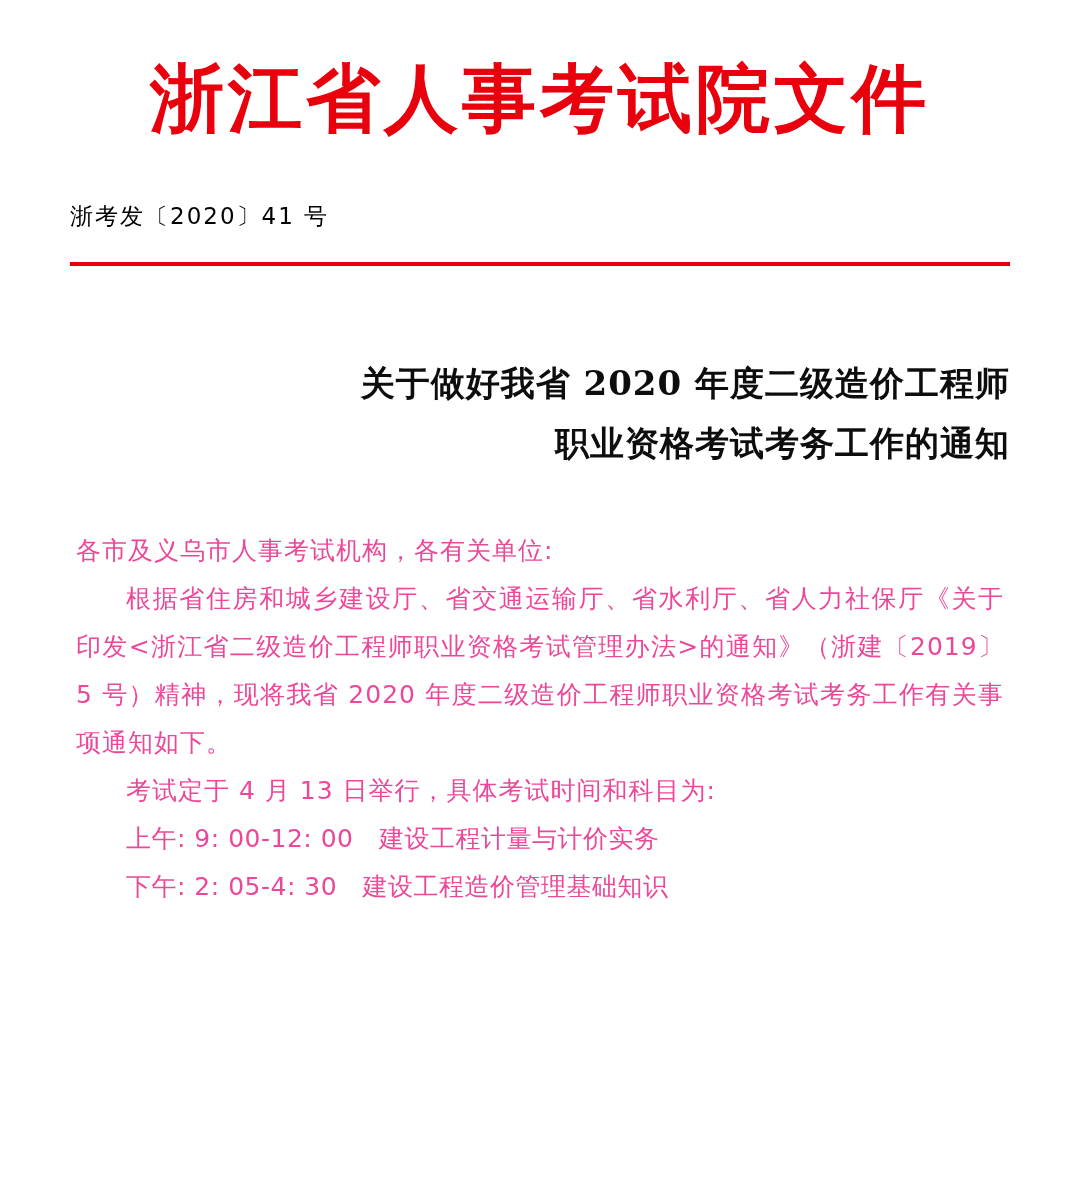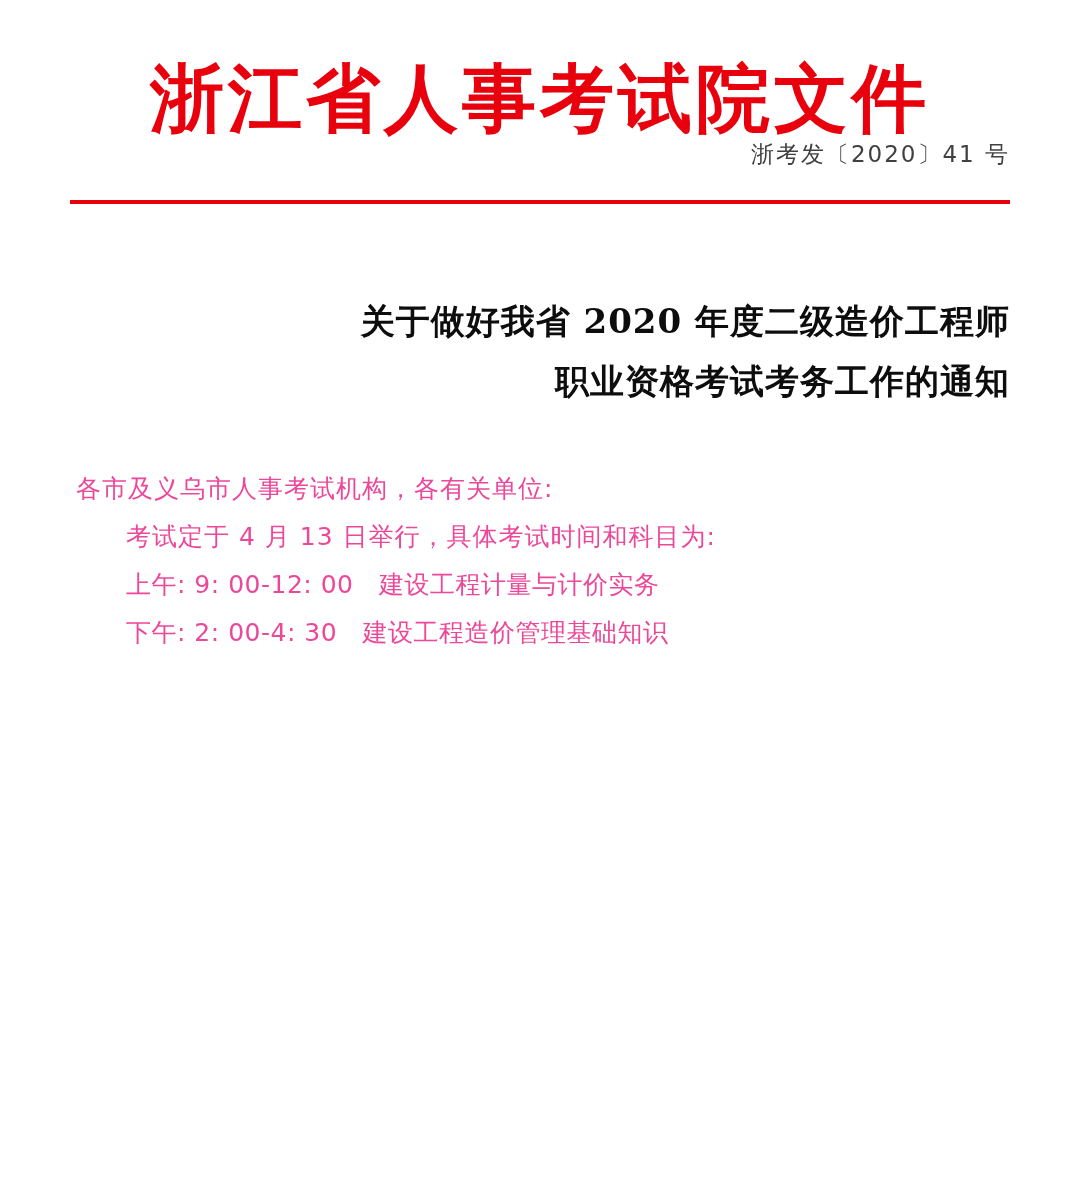--- a/index.html
+++ b/index.html
@@ -31,25 +31,26 @@
     color: #e8000d;
     font-family: "DejaVu Serif", "Liberation Serif", serif;
     font-weight: 700;
     font-size: 74px;
     letter-spacing: 4px;
     line-height: 1.1;
     white-space: nowrap;
   }
 
   .doc-number {
-    text-align: right;
+    text-align: left;
+    margin-top: 62px;
     font-family: "DejaVu Sans", "Liberation Sans", sans-serif;
     font-size: 23px;
     letter-spacing: 2px;
-    color: #404040;
+    color: #000000;
   }
 
   .red-rule {
     margin-top: 30px;
     height: 4px;
     background: #e8000d;
     width: 100%;
   }
 
   
@@ -112,18 +113,19 @@
 
   <div class="red-rule"></div>
 
   <div class="doc-title">
     <span class="line">关于做好我省 2020 年度二级造价工程师</span>
     <span class="line">职业资格考试考务工作的通知</span>
   </div>
 
   <div class="body-text">
     <p class="para">各市及义乌市人事考试机构，各有关单位:</p>
+    <p class="para indent">根据省住房和城乡建设厅、省交通运输厅、省水利厅、省人力社保厅《关于印发&lt;浙江省二级造价工程师职业资格考试管理办法&gt;的通知》（浙建〔2019〕5 号）精神，现将我省 2020 年度二级造价工程师职业资格考试考务工作有关事项通知如下。</p>
     <p class="para indent">考试定于 4 月 13 日举行，具体考试时间和科目为:</p>
     <p class="sched">上午: 9: 00-12: 00　建设工程计量与计价实务</p>
-    <p class="sched">下午: 2: 00-4: 30　建设工程造价管理基础知识</p>
+    <p class="sched">下午: 2: 05-4: 30　建设工程造价管理基础知识</p>
   </div>
 
 </div>
 
 </body></html>

